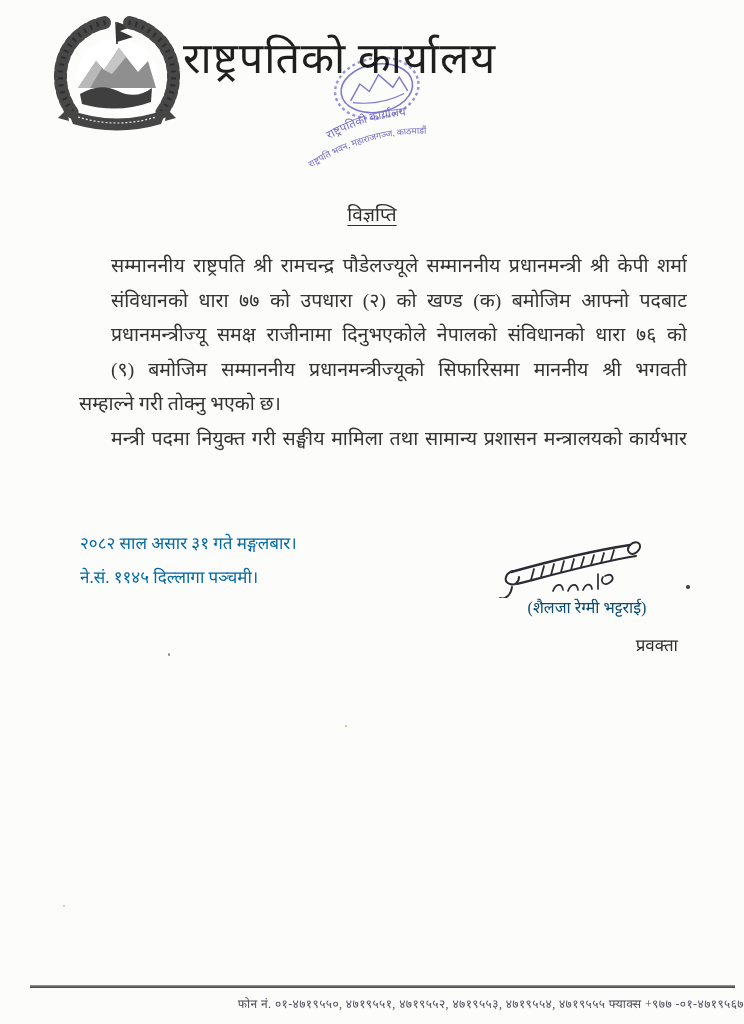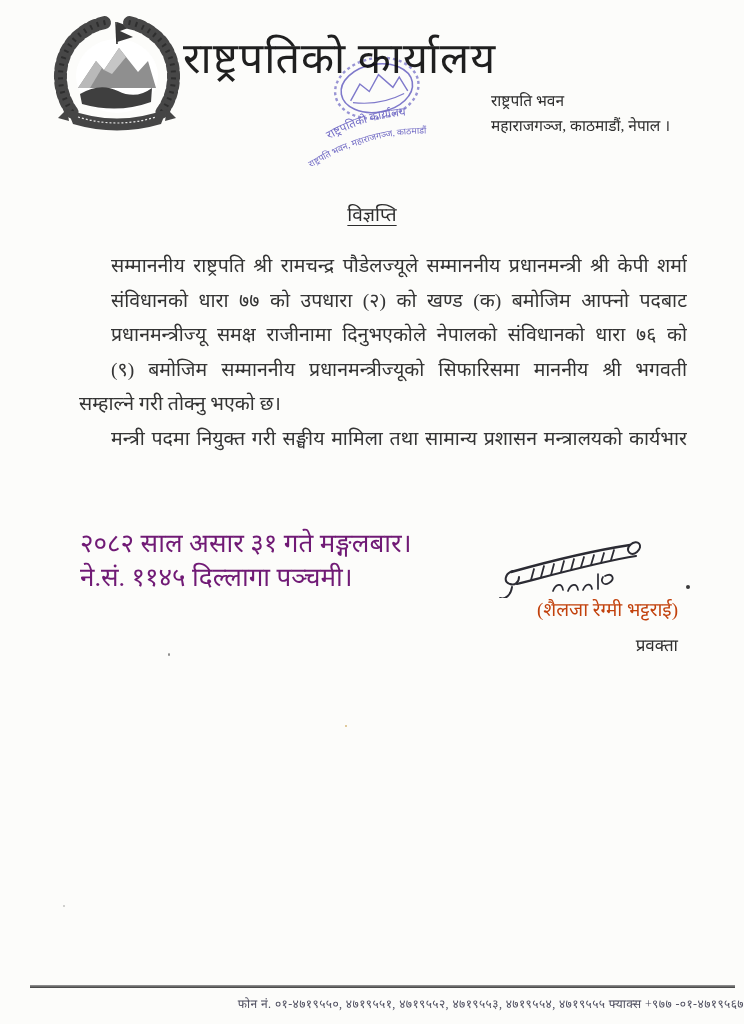--- a/index.html
+++ b/index.html
@@ -29,26 +29,26 @@
     font-size:19px; color:#2c2c2c;
     text-decoration:underline; text-underline-offset:4px;
   }
   .notice-body { position:absolute; left:79px; top:249px; width:608px; }
   .bline {
     font-size:19.5px; line-height:34.6px; height:34.6px; overflow:hidden;
     color:#343434;
   }
   .bline.just { text-align:justify; text-align-last:justify;margin-left:32px; }
   .date-block { position:absolute; left:80px; top:527px; width:420px; }
-  .dline { font-size:26px; line-height:33.5px; color:#701a75; }
+  .dline { font-size:17px; line-height:33.5px; color:#0369a1; }
   
   .sig-scribble { position:absolute; left:497px; top:534px; width:152px; height:64px; }
   .sig-name {
-    position:absolute; left:496px; top:596px; width:182px; text-align:right;
-    font-size:19px; color:#c2410c; white-space:nowrap;
+    position:absolute; left:496px; top:596px; width:182px; text-align:center;
+    font-size:16px; color:#0c4a6e; white-space:nowrap;
   }
   .sig-role {
     position:absolute; left:496px; top:633px; width:182px; text-align:right;
     font-size:17px; color:#2f2f2f;
   }
   .ink-dot { position:absolute; left:686px; top:585px; width:4px; height:4px;
     border-radius:50%; background:#3a3a3a; }
   
   .footer-rule { position:absolute; left:30px; top:985px; width:705px; height:3px;
     background:linear-gradient(#9a9a9a,#3c3c3c); }
@@ -104,24 +104,20 @@
       <path id="st-arc2" d="M8,104 Q89,70 170,100"></path>
     </defs>
     <text font-size="11.5" fill="#5a52c0" font-family="Liberation Serif, DejaVu Serif, serif">
       <textPath href="#st-arc1" startOffset="8%">राष्ट्रपतिको कार्यालय</textPath>
     </text>
     <text font-size="9" fill="#5a52c0" font-family="Liberation Serif, DejaVu Serif, serif">
       <textPath href="#st-arc2" startOffset="2%">राष्ट्रपति भवन, महाराजगञ्ज, काठमाडौं</textPath>
     </text>
   </svg>
 
-  <div class="office-address">
-    <div>राष्ट्रपति भवन</div>
-    <div>महाराजगञ्ज, काठमाडौं, नेपाल ।</div>
-  </div>
 
   <div class="notice-heading">विज्ञप्ति</div>
 
   <div class="notice-body">
     <div class="bline just">सम्माननीय राष्ट्रपति श्री रामचन्द्र पौडेलज्यूले सम्माननीय प्रधानमन्त्री श्री केपी शर्मा</div>
     <div class="bline just">संविधानको धारा ७७ को उपधारा (२) को खण्ड (क) बमोजिम आफ्नो पदबाट सम्माननीय</div>
     <div class="bline just">प्रधानमन्त्रीज्यू समक्ष राजीनामा दिनुभएकोले नेपालको संविधानको धारा ७६ को उपधारा</div>
     <div class="bline just">(९) बमोजिम सम्माननीय प्रधानमन्त्रीज्यूको सिफारिसमा माननीय श्री भगवती न्यौपानेलाई</div>
     <div class="bline">सम्हाल्ने गरी तोक्नु भएको छ।</div>
     <div class="bline just">मन्त्री पदमा नियुक्त गरी सङ्घीय मामिला तथा सामान्य प्रशासन मन्त्रालयको कार्यभार</div>

